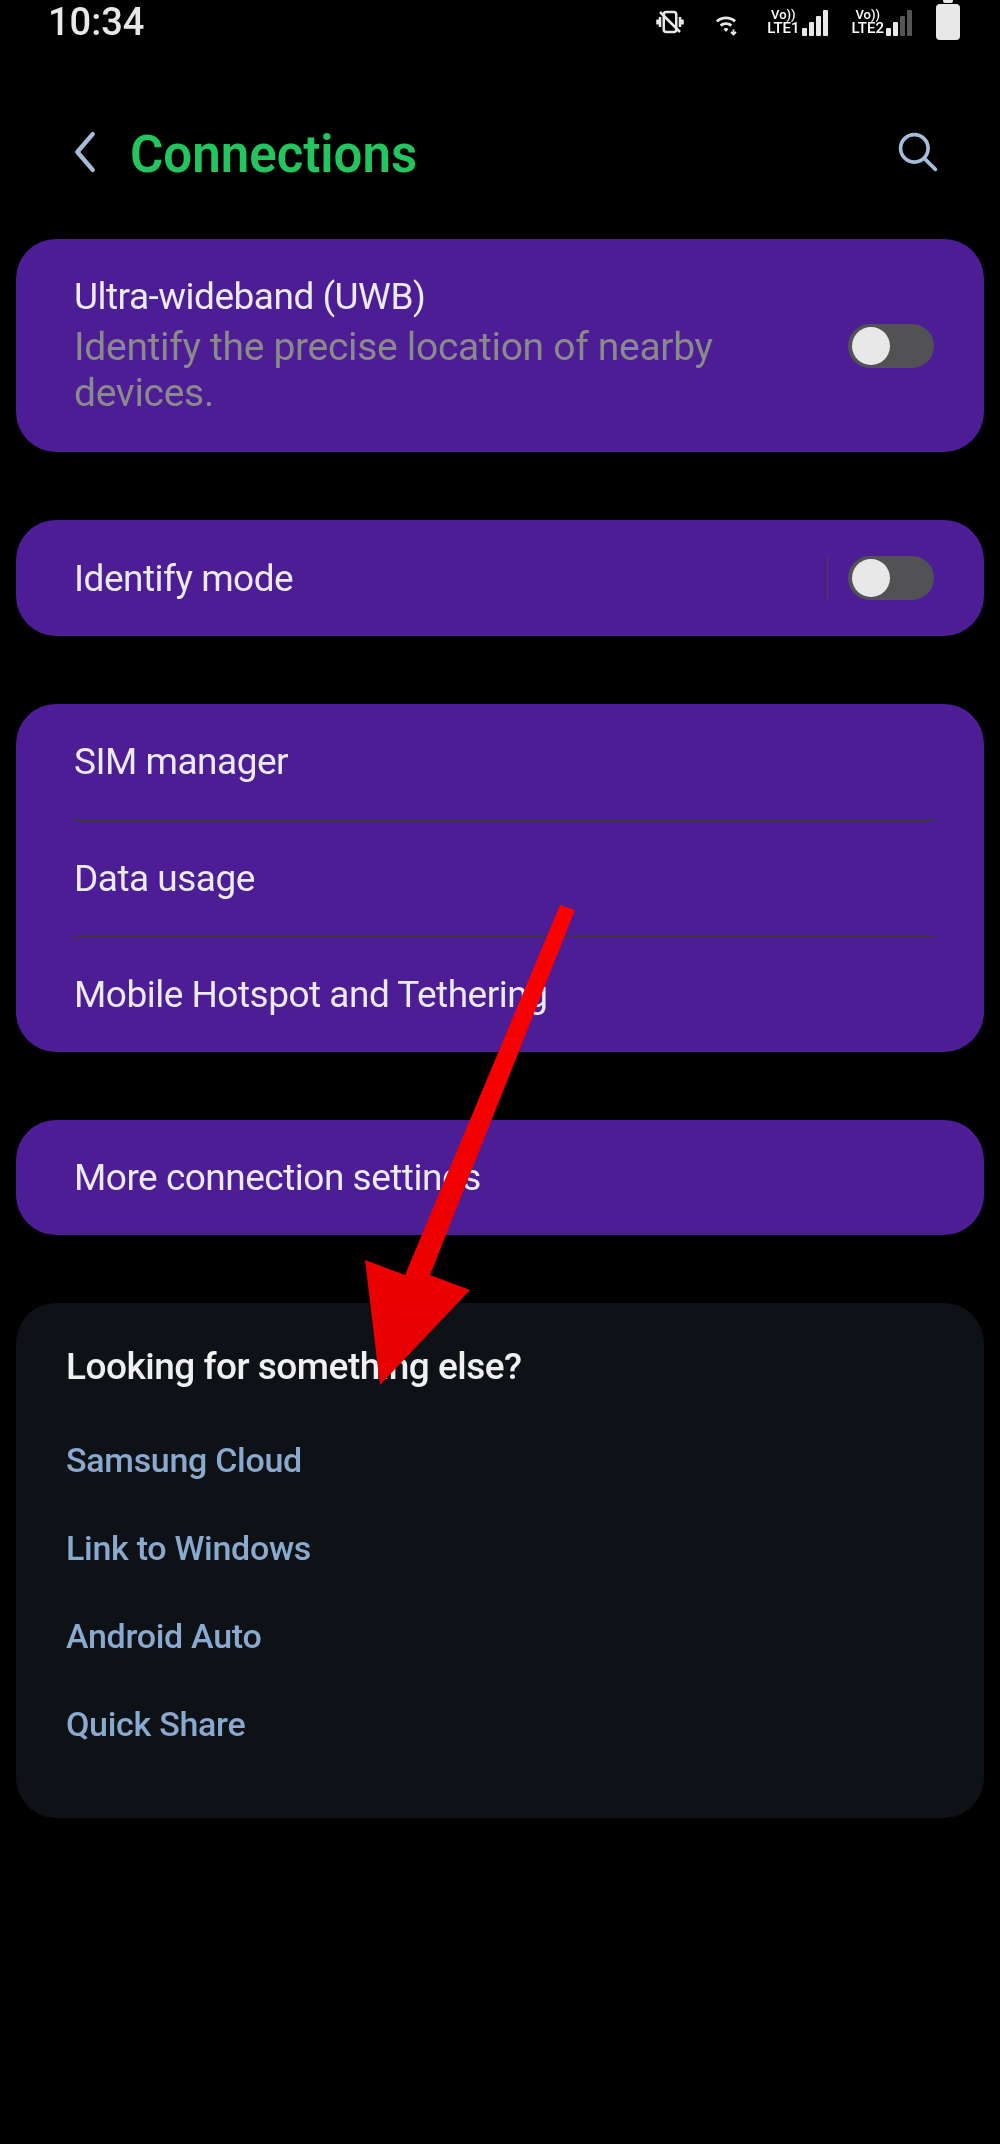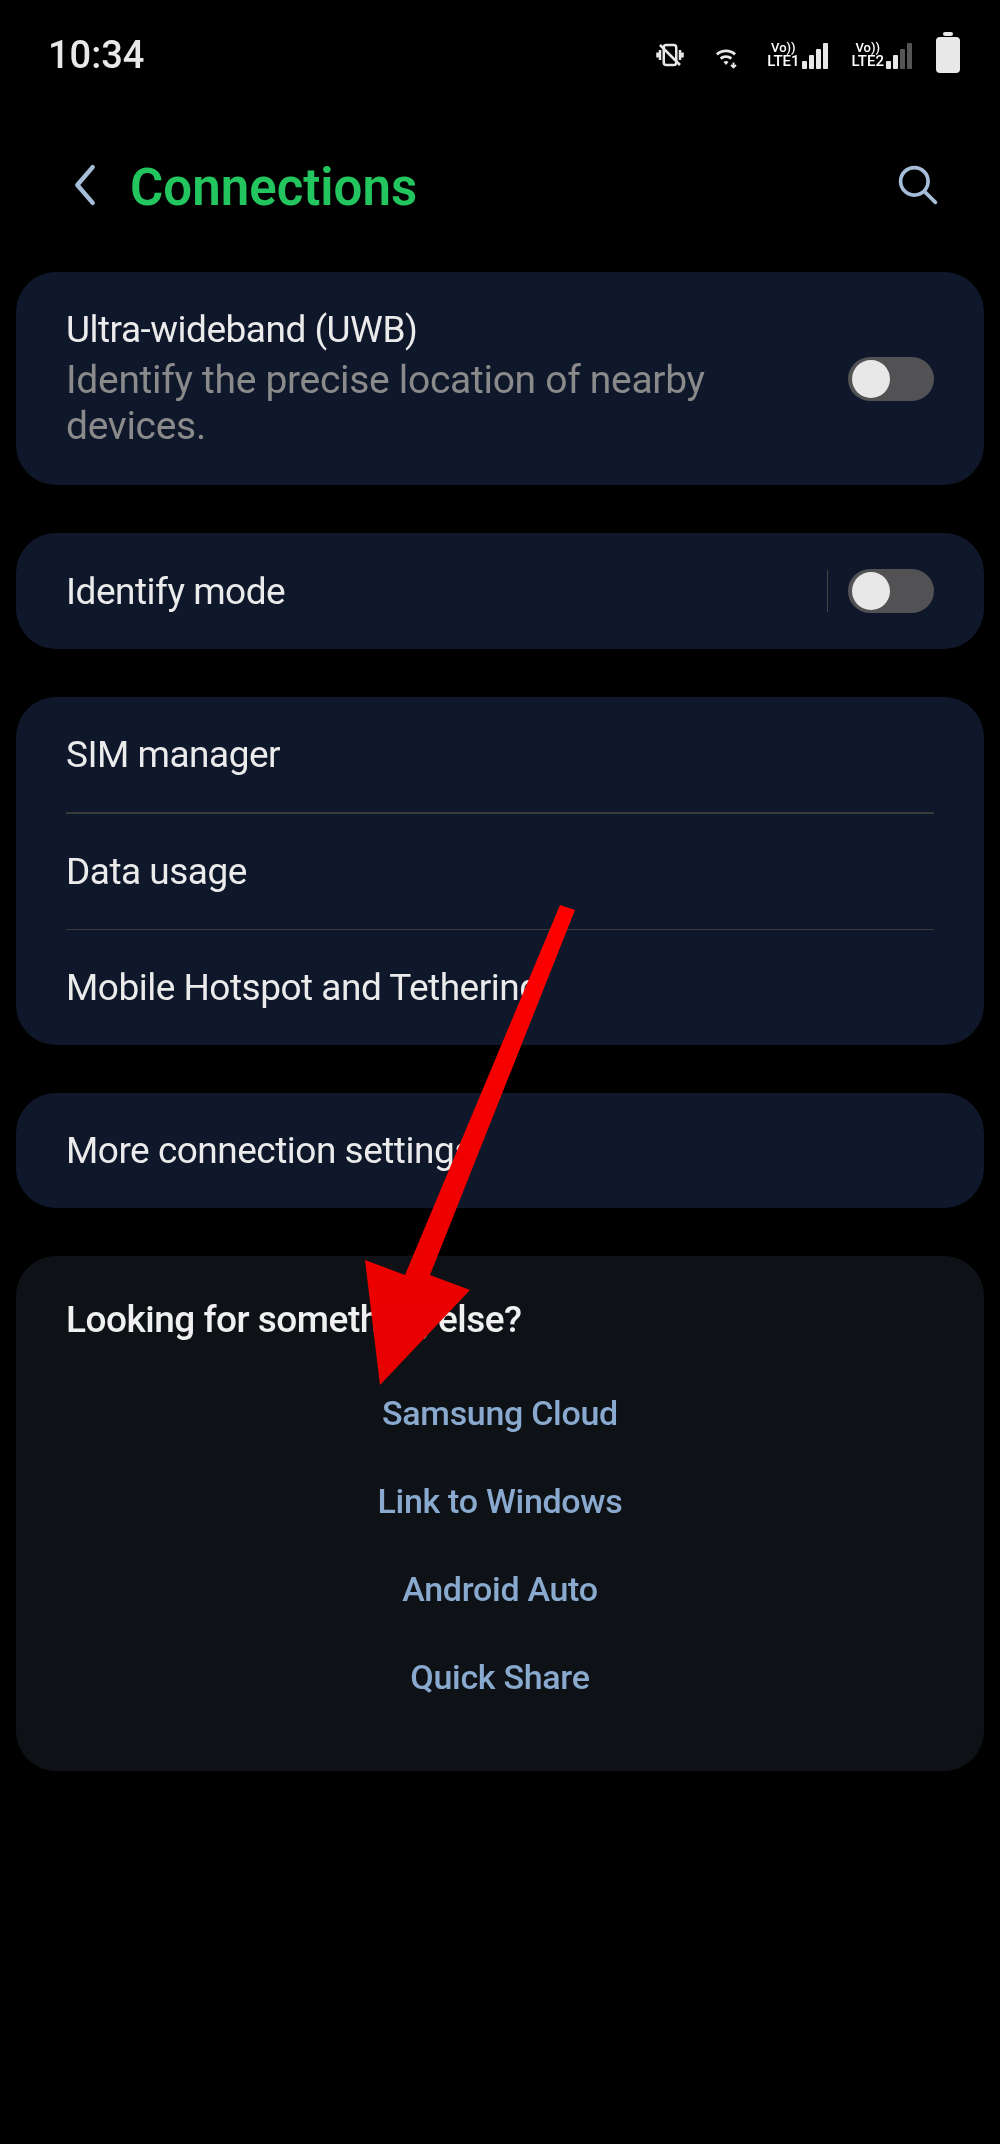--- a/index.html
+++ b/index.html
@@ -15,21 +15,21 @@
       width: 1000px;
       height: 2144px;
       position: relative;
       overflow: hidden;
     }
     
     .status-bar {
       display: flex;
       justify-content: space-between;
       align-items: center;
-      padding: 33px 40px 15px 48px;
+      padding: 0 40px 15px 48px;
       font-size: 38px;
       font-weight: 500;
     }
     
     .status-left {
       color: #e8e8e8;
     }
     
     .status-right {
       display: flex;
@@ -81,23 +81,24 @@
       color: #a5bdd8;
       padding: 10px 20px;
       cursor: pointer;
     }
     
     .content {
       padding: 10px 16px;
     }
     
     .card {
-      background: #0f172a;
+      background: #4c1d95;
       border-radius: 40px;
-      margin-bottom: 48px;
+      margin-bottom: 68px;
+      padding-left: 8px;
     }
     
     .card-dark {
       background: #0e1217;
       border-radius: 40px;
       padding: 42px 50px 50px 50px;
     }
     
     .row {
       display: flex;
@@ -171,21 +172,20 @@
     }
     
     .suggestion-link {
       font-size: 34px;
       color: #89a9ce;
       font-weight: 500;
       padding: 24px 0;
       cursor: pointer;
       display: block;
       letter-spacing: -0.3px;
-      text-align: center;
     }
     
     .arrow-annotation {
       position: absolute;
       top: 900px;
       left: 360px;
       width: 220px;
       height: 490px;
       pointer-events: none;
       z-index: 100;

